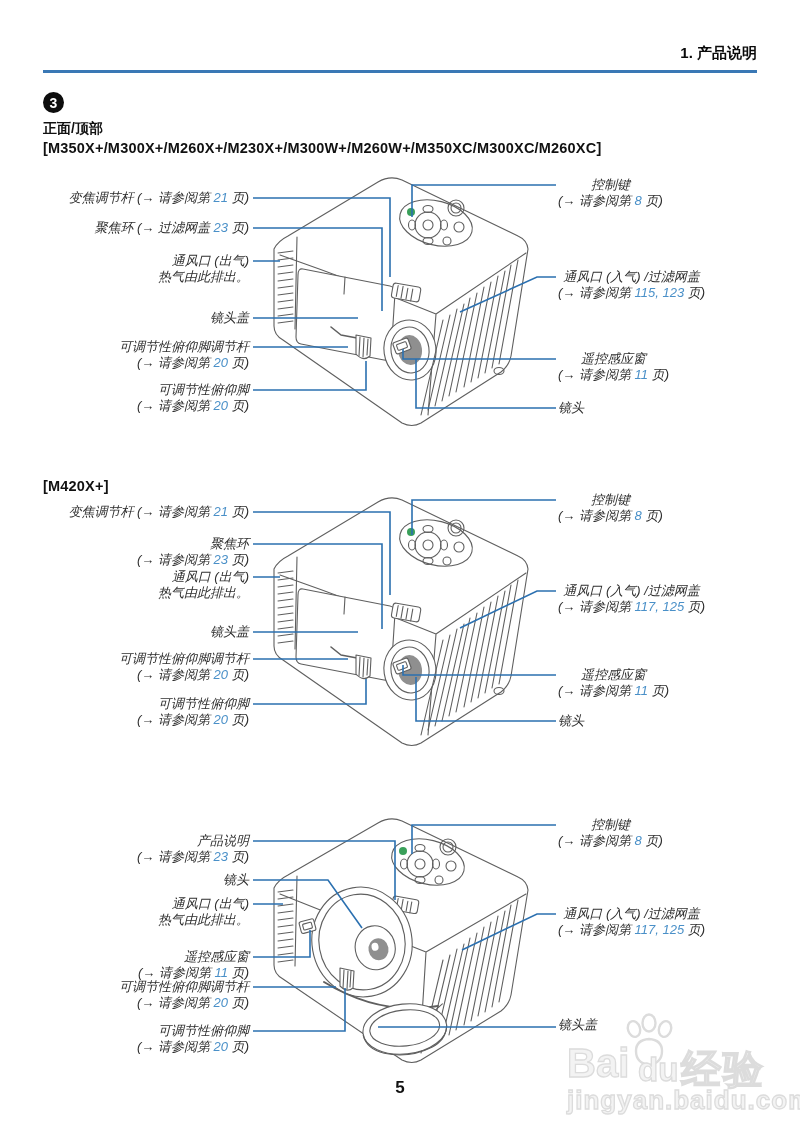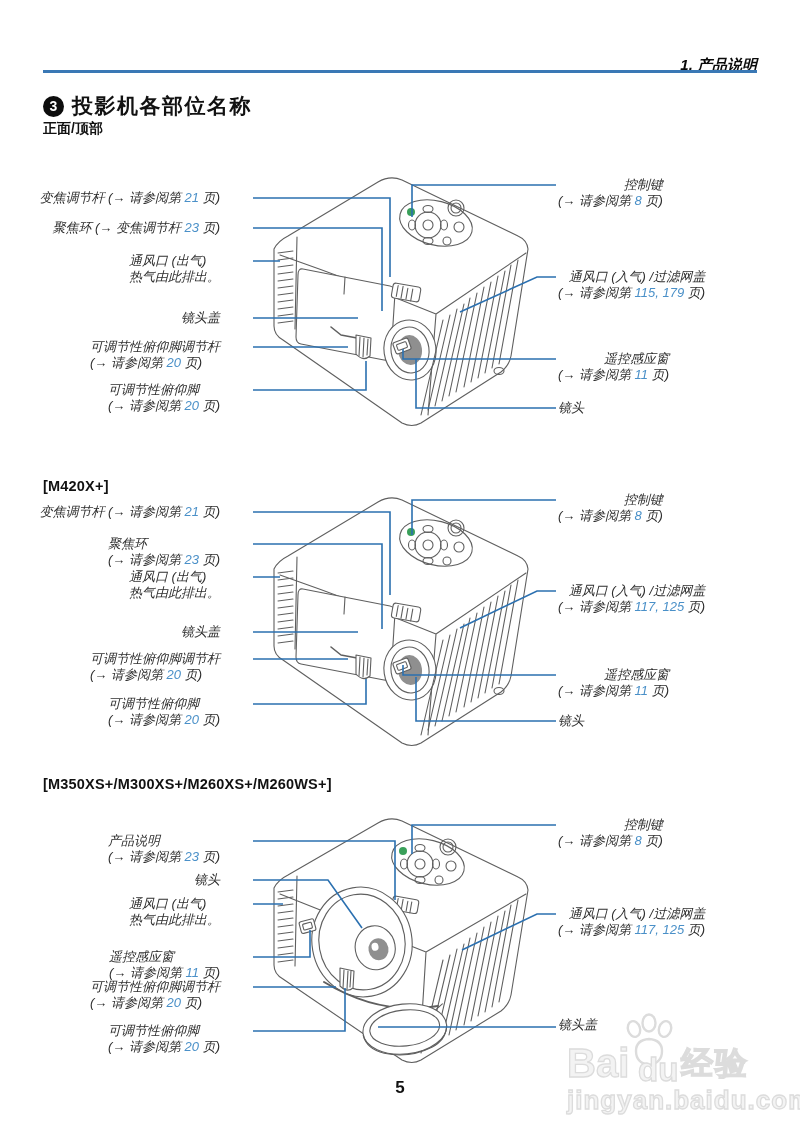--- a/index.html
+++ b/index.html
@@ -1,41 +1,41 @@
 <!DOCTYPE html>
 <html><head>
 <meta charset="utf-8">
 <style>
   html,body{margin:0;padding:0;background:#f2f2f2;}
   .page{position:relative;width:800px;height:1130px;background:#ffffff;margin:0 auto;
         font-family:"Liberation Sans","DejaVu Sans",sans-serif;overflow:hidden;color:#111;}
-  .hdr-right{position:absolute;top:56px;right:43px;font-size:15px;font-weight:bold;color:#0a0a0a;font-style:italic;}
+  .hdr-right{position:absolute;top:44px;right:43px;font-size:15px;font-weight:bold;color:#0a0a0a;}
   .hdr-rule{position:absolute;top:70px;left:43px;right:43px;height:3px;background:#3a78b5;}
   .doc-title{position:absolute;top:92px;left:43px;font-size:21px;font-weight:bold;letter-spacing:1.5px;
              display:flex;align-items:center;gap:8px;}
   .bullet{display:inline-flex;width:21px;height:21px;border-radius:50%;background:#0d0d0d;color:#fff;
           font-size:14px;font-weight:bold;align-items:center;justify-content:center;letter-spacing:0;}
   .subtitle{position:absolute;top:120px;left:43px;font-size:14px;font-weight:bold;}
   .models{position:absolute;left:43px;font-size:14.5px;font-weight:bold;letter-spacing:.2px;white-space:nowrap;}
   .m1{top:140px}.m2{top:478px}.m3{top:776px}
   .section{position:absolute;left:0;width:800px;}
   .s1{top:165px;height:280px}.s2{top:485px;height:270px}.s3{top:800px;height:285px}
   .diagram{position:absolute;left:40px;top:0;}
   .lbl{position:absolute;font-style:italic;font-size:13px;line-height:16px;color:#2e2e2e;white-space:nowrap;}
-  .lbl.l{right:580px;text-align:left;}
-  .lbl.r{left:558px;text-align:right;}
+  .lbl.l{right:551px;text-align:right;}
+  .lbl.r{left:558px;text-align:center;}
   .ref-num{color:#4a90c8;}
   .leader{stroke:#2b70b0;stroke-width:1.6;fill:none;}
   .draw{stroke:#5f5f5f;stroke-width:1.1;fill:none;stroke-linejoin:round;stroke-linecap:round;}
   .pagenum{position:absolute;top:1078px;left:0;width:800px;text-align:center;font-size:17px;font-weight:bold;}
   .wm{position:absolute;left:560px;top:1011px;width:240px;height:105px;pointer-events:none;}
   .wm-t{position:absolute;font-weight:bold;color:#f3f3f3;-webkit-text-stroke:1.3px #dcdcdc;}
   .wm .bai{left:7px;top:30px;font-size:40px;}
   .wm .du{left:78px;top:40px;font-size:33px;}
-  .wm .jy{left:121px;top:31px;font-size:32px;letter-spacing:2px;}
+  .wm .jy{left:121px;top:31px;font-size:40px;letter-spacing:2px;}
   .wm .url{left:7px;top:74px;font-size:26px;letter-spacing:1px;}
   .wm .paw{position:absolute;left:62px;top:2px;}
 </style>
 </head>
 <body>
 
 <svg width="0" height="0" style="position:absolute" aria-hidden="true">
   <defs>
     <g id="projA" class="draw">
       <path fill="#ffffff" d="M234,84 Q238,76 248,71 L338,17 Q350,10 362,15 L478,71 Q487,75 488,84 L471,191 Q469,201 461,207 L381,258 Q372,263 362,258 L243,175 Q234,170 234,161 Z"></path>
@@ -141,37 +141,36 @@
   </defs>
 </svg>
 
 <div class="page">
 
   <div class="hdr-right">1. 产品说明</div>
   <div class="hdr-rule"></div>
 
   <div class="doc-title">
     <span class="bullet">3</span>
-    <span>投影机各部位名称</span>
   </div>
   <div class="subtitle">正面/顶部</div>
 
+  <div class="models m1">[M350X+/M300X+/M260X+/M230X+/M300W+/M260W+/M350XC/M300XC/M260XC]</div>
   <div class="models m2">[M420X+]</div>
-  <div class="models m3">[M350XS+/M300XS+/M260XS+/M260WS+]</div>
 
   <div class="section s1">
     <svg class="diagram" width="720" height="280" viewBox="0 0 720 280">
       <use href="#projA"></use>
       <path class="leader" d="M213,33 H350 V112 M213,63 H342 V146 M213,96 H240 M213,153 H318 M213,182 H308 M213,225 H326 V196 M516,20 H372 V52 M516,112 L497,112 L420,147 M516,194 H363 V184 M516,243 H376 V194"></path>
     </svg>
     <div class="lbl l" style="top:25px">
       <div><span>变焦调节杆 (→ 请参阅第 </span><span class="ref-num">21</span><span> 页)</span></div>
     </div>
     <div class="lbl l" style="top:55px">
-      <div><span>聚焦环 (→ 变焦调节杆 </span><span class="ref-num">23</span><span> 页)</span></div>
+      <div><span>聚焦环 (→ 过滤网盖 </span><span class="ref-num">23</span><span> 页)</span></div>
     </div>
     <div class="lbl l" style="top:88px">
       <div><span>通风口 (出气)</span></div>
       <div><span>热气由此排出。</span></div>
     </div>
     <div class="lbl l" style="top:145px">
       <div><span>镜头盖</span></div>
     </div>
     <div class="lbl l" style="top:174px">
       <div><span>可调节性俯仰脚调节杆</span></div>
@@ -180,21 +179,21 @@
     <div class="lbl l" style="top:217px">
       <div><span>可调节性俯仰脚</span></div>
       <div><span>(→ 请参阅第 </span><span class="ref-num">20</span><span> 页)</span></div>
     </div>
     <div class="lbl r" style="top:12px">
       <div><span>控制键</span></div>
       <div><span>(→ 请参阅第 </span><span class="ref-num">8</span><span> 页)</span></div>
     </div>
     <div class="lbl r" style="top:104px">
       <div><span>通风口 (入气) /过滤网盖</span></div>
-      <div><span>(→ 请参阅第 </span><span class="ref-num">115, 179</span><span> 页)</span></div>
+      <div><span>(→ 请参阅第 </span><span class="ref-num">115, 123</span><span> 页)</span></div>
     </div>
     <div class="lbl r" style="top:186px">
       <div><span>遥控感应窗</span></div>
       <div><span>(→ 请参阅第 </span><span class="ref-num">11</span><span> 页)</span></div>
     </div>
     <div class="lbl r" style="top:235px">
       <div><span>镜头</span></div>
     </div>
   </div>
 

